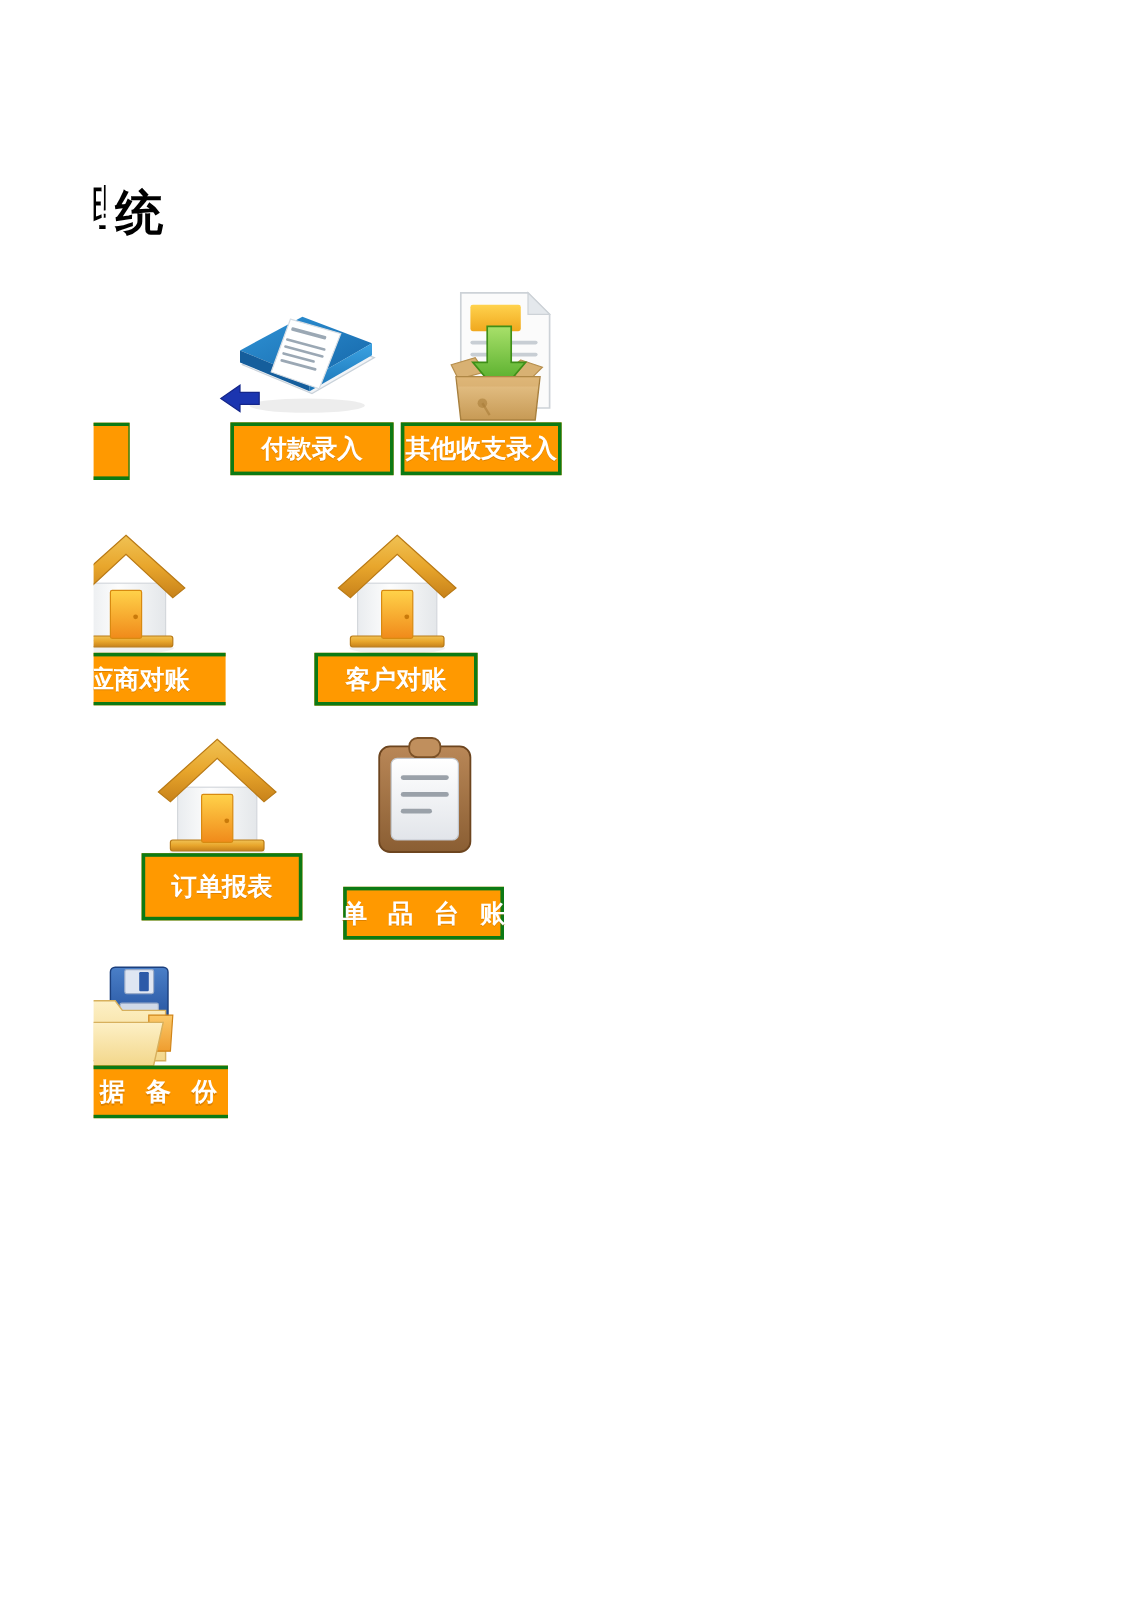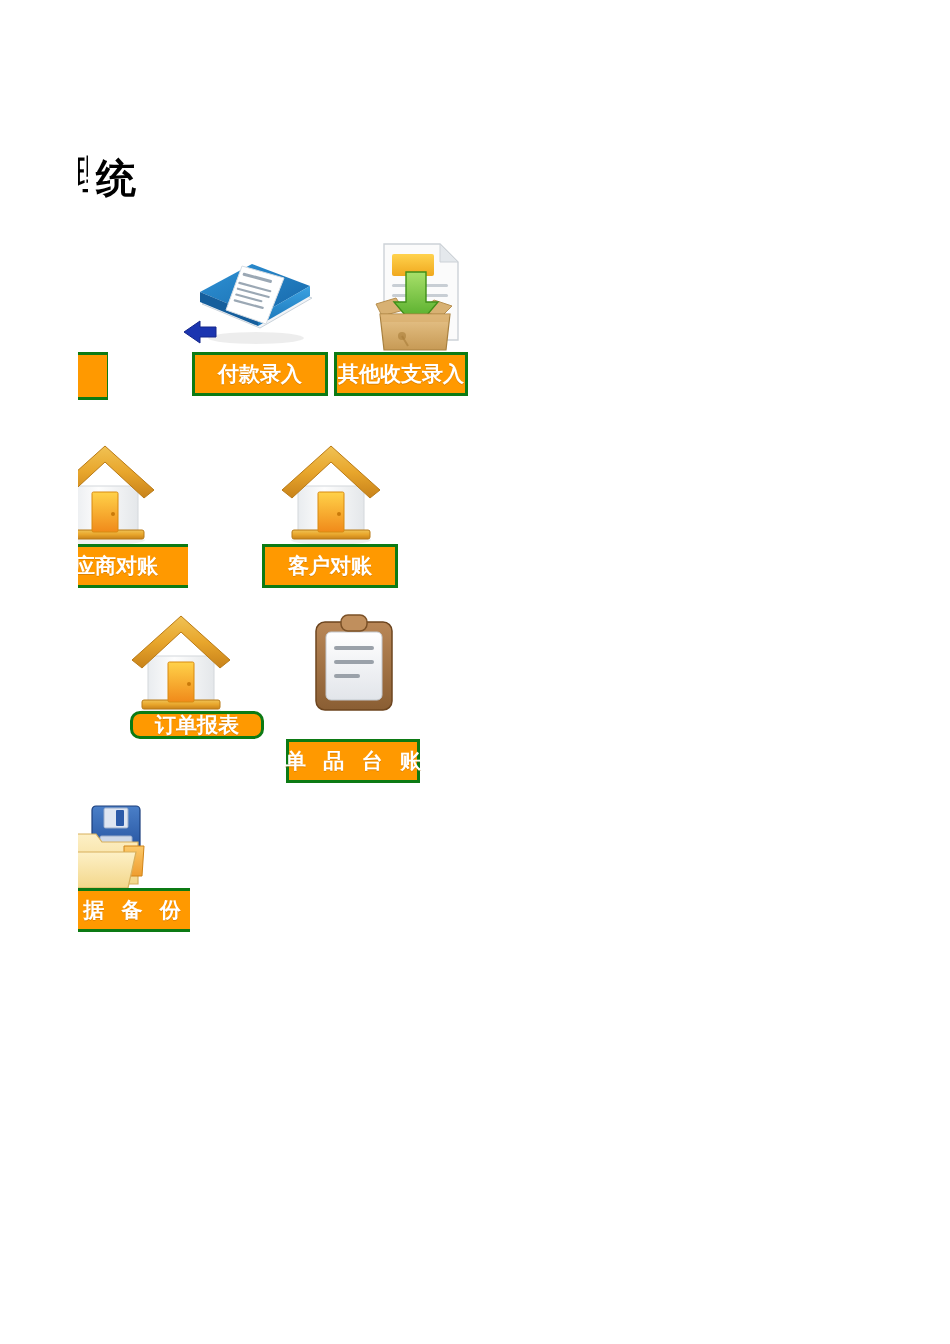--- a/index.html
+++ b/index.html
@@ -249,21 +249,21 @@
     <div class="tile-icon" style="left:12px; top:0;">
       <svg width="110" height="108" viewBox="0 0 110 108">
         <ellipse cx="55" cy="100" rx="40" ry="5" fill="#000" opacity="0.06"></ellipse>
         <rect x="22" y="46" width="66" height="48" fill="url(#wallG)" stroke="#d4d8dc" stroke-width="1"></rect>
         <path d="M55 6 L104 50 L94 58 L55 22 L16 58 L6 50 Z" fill="url(#roofG)" stroke="#b97a16" stroke-width="1"></path>
         <rect x="16" y="90" width="78" height="9" rx="2" fill="url(#roofG)" stroke="#b97a16" stroke-width="1"></rect>
         <rect x="42" y="52" width="26" height="40" rx="1.5" fill="url(#doorG)" stroke="#d88a10" stroke-width="1"></rect>
         <circle cx="63" cy="74" r="2" fill="#c97a0a"></circle>
       </svg>
     </div>
-    <div class="tile-btn" style="left:16px; top:101px; width:134px; height:28px;border-radius:10px;">订单报表</div>
+    <div class="tile-btn" style="left:4px; top:101px; width:134px; height:56px;">订单报表</div>
   </div>
 
   <div class="tile" style="left:286px; top:610px; width:136px; height:148px;">
     <div class="tile-icon" style="left:22px; top:5;">
       <svg width="92" height="104" viewBox="0 0 92 104">
         <defs>
           <linearGradient id="clipBrown" x1="0" y1="0" x2="0" y2="1">
             <stop offset="0%" stop-color="#b98757"></stop>
             <stop offset="100%" stop-color="#8a5e33"></stop>
           </linearGradient>

